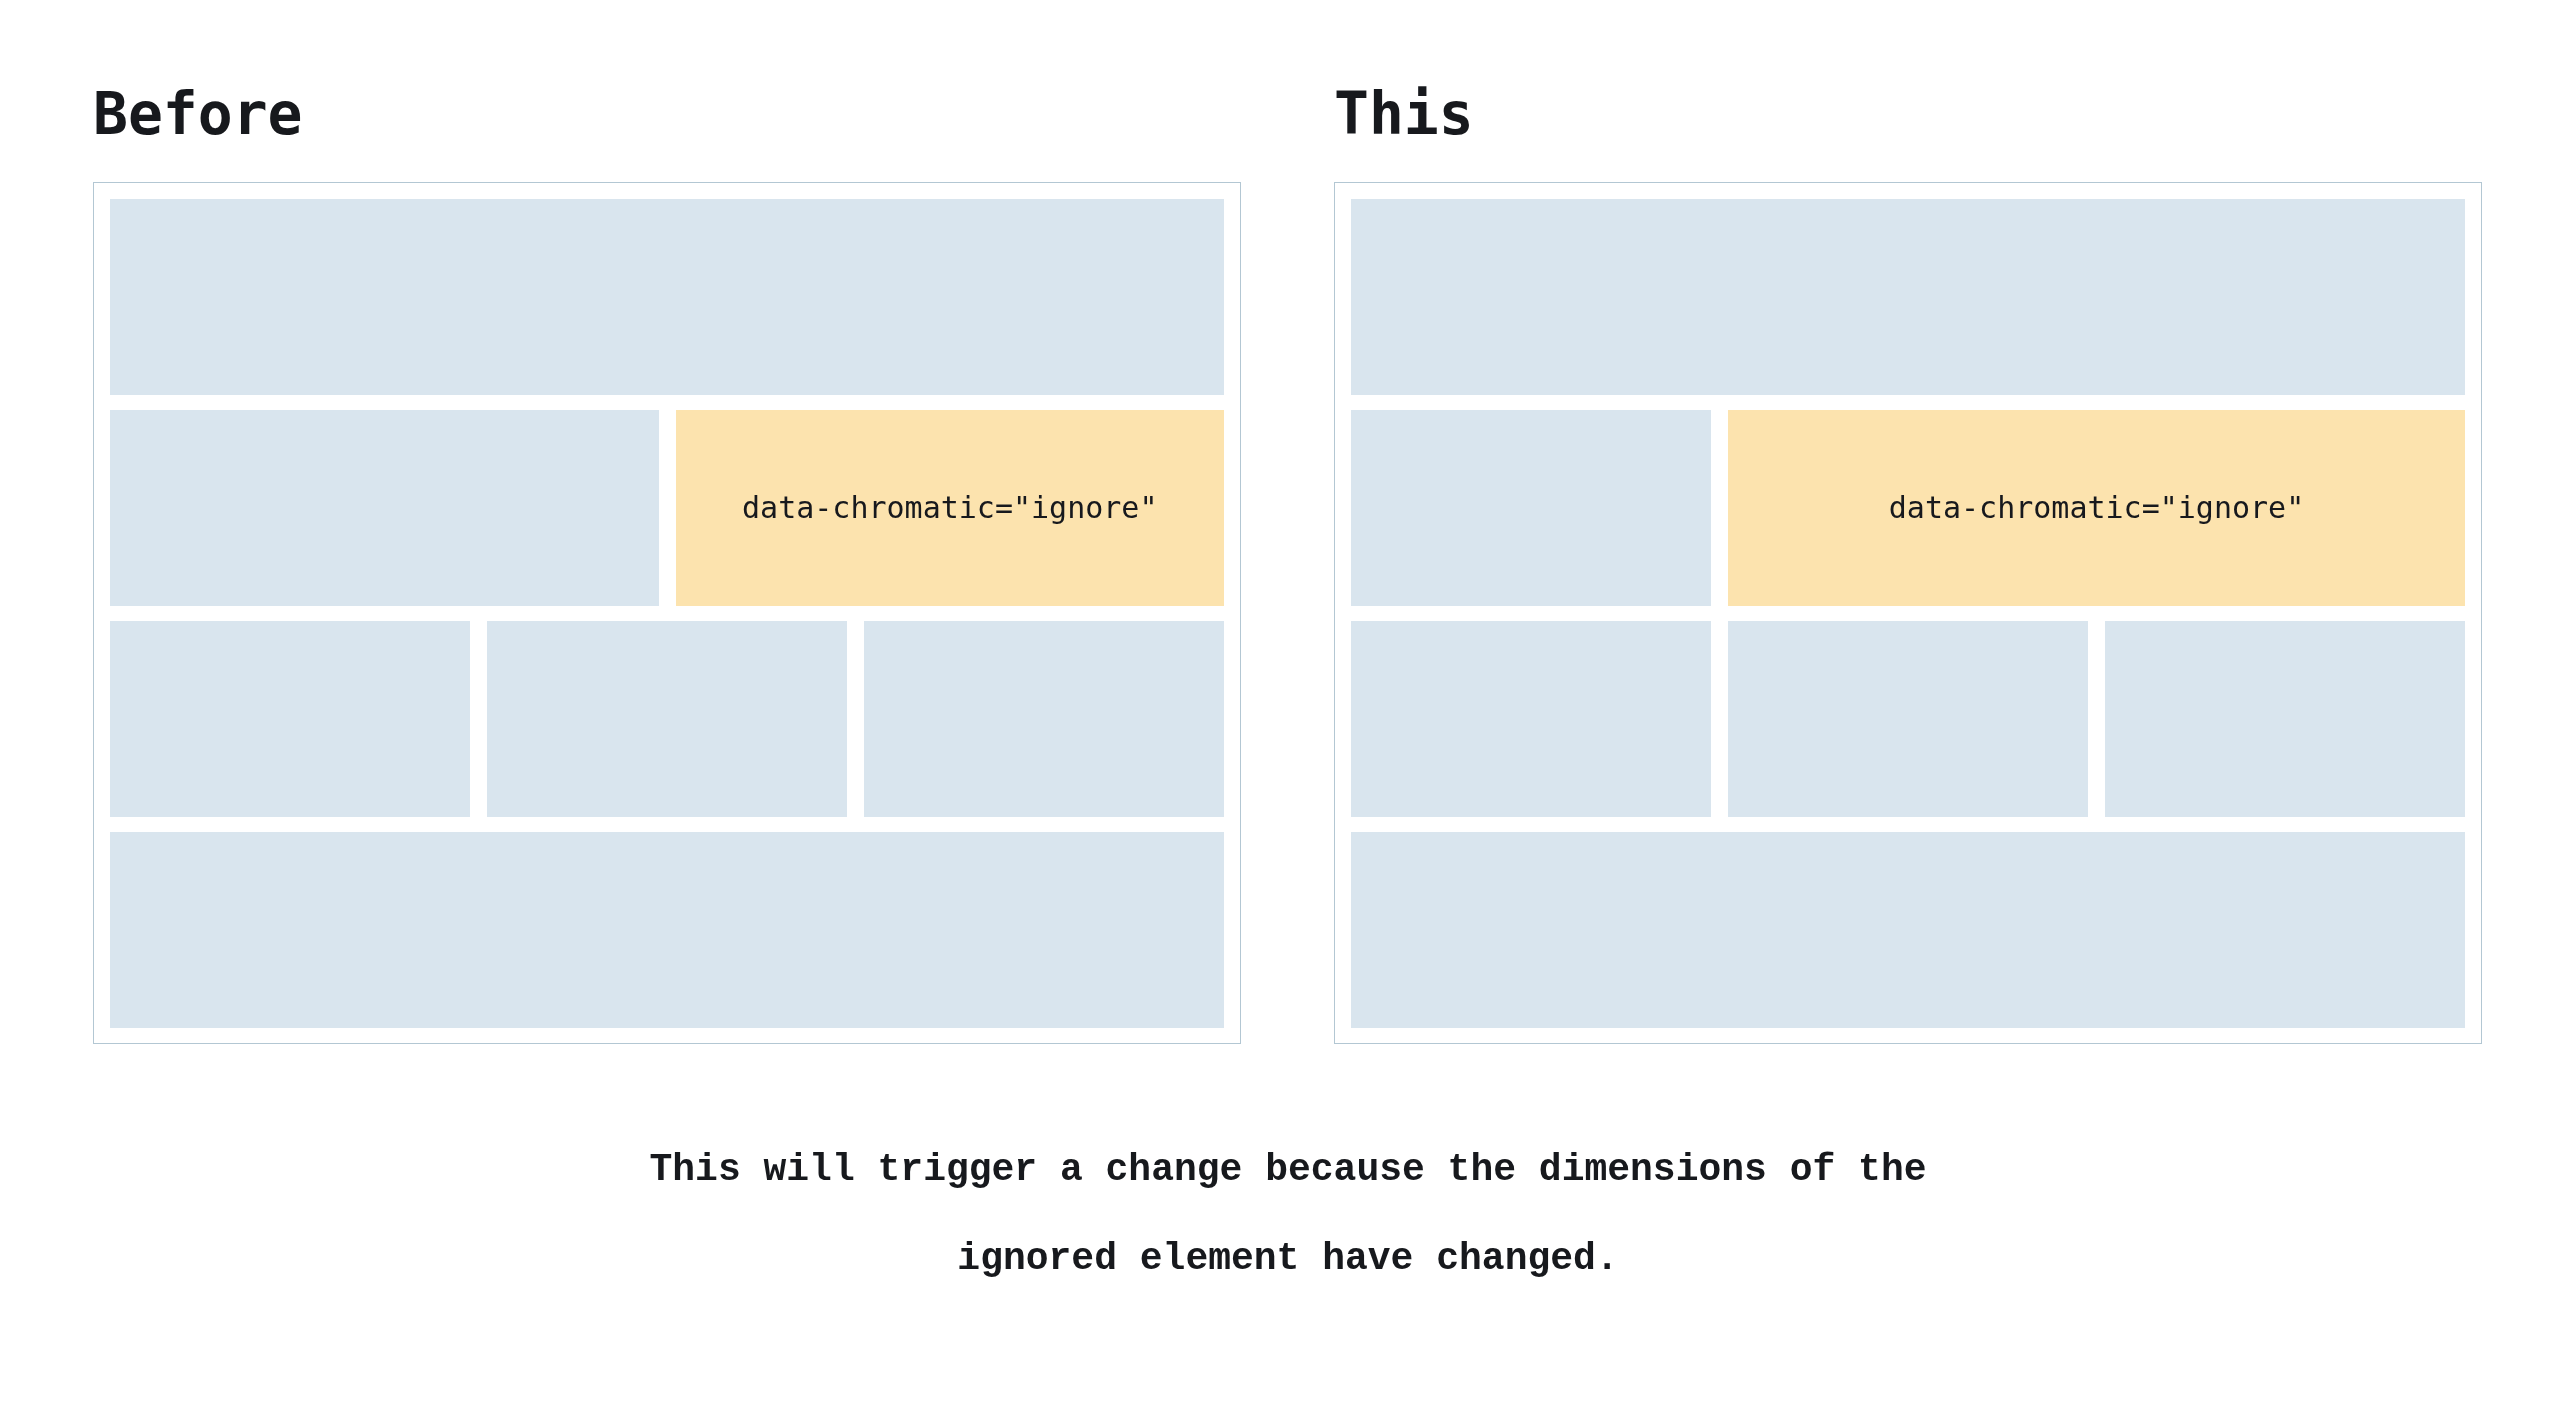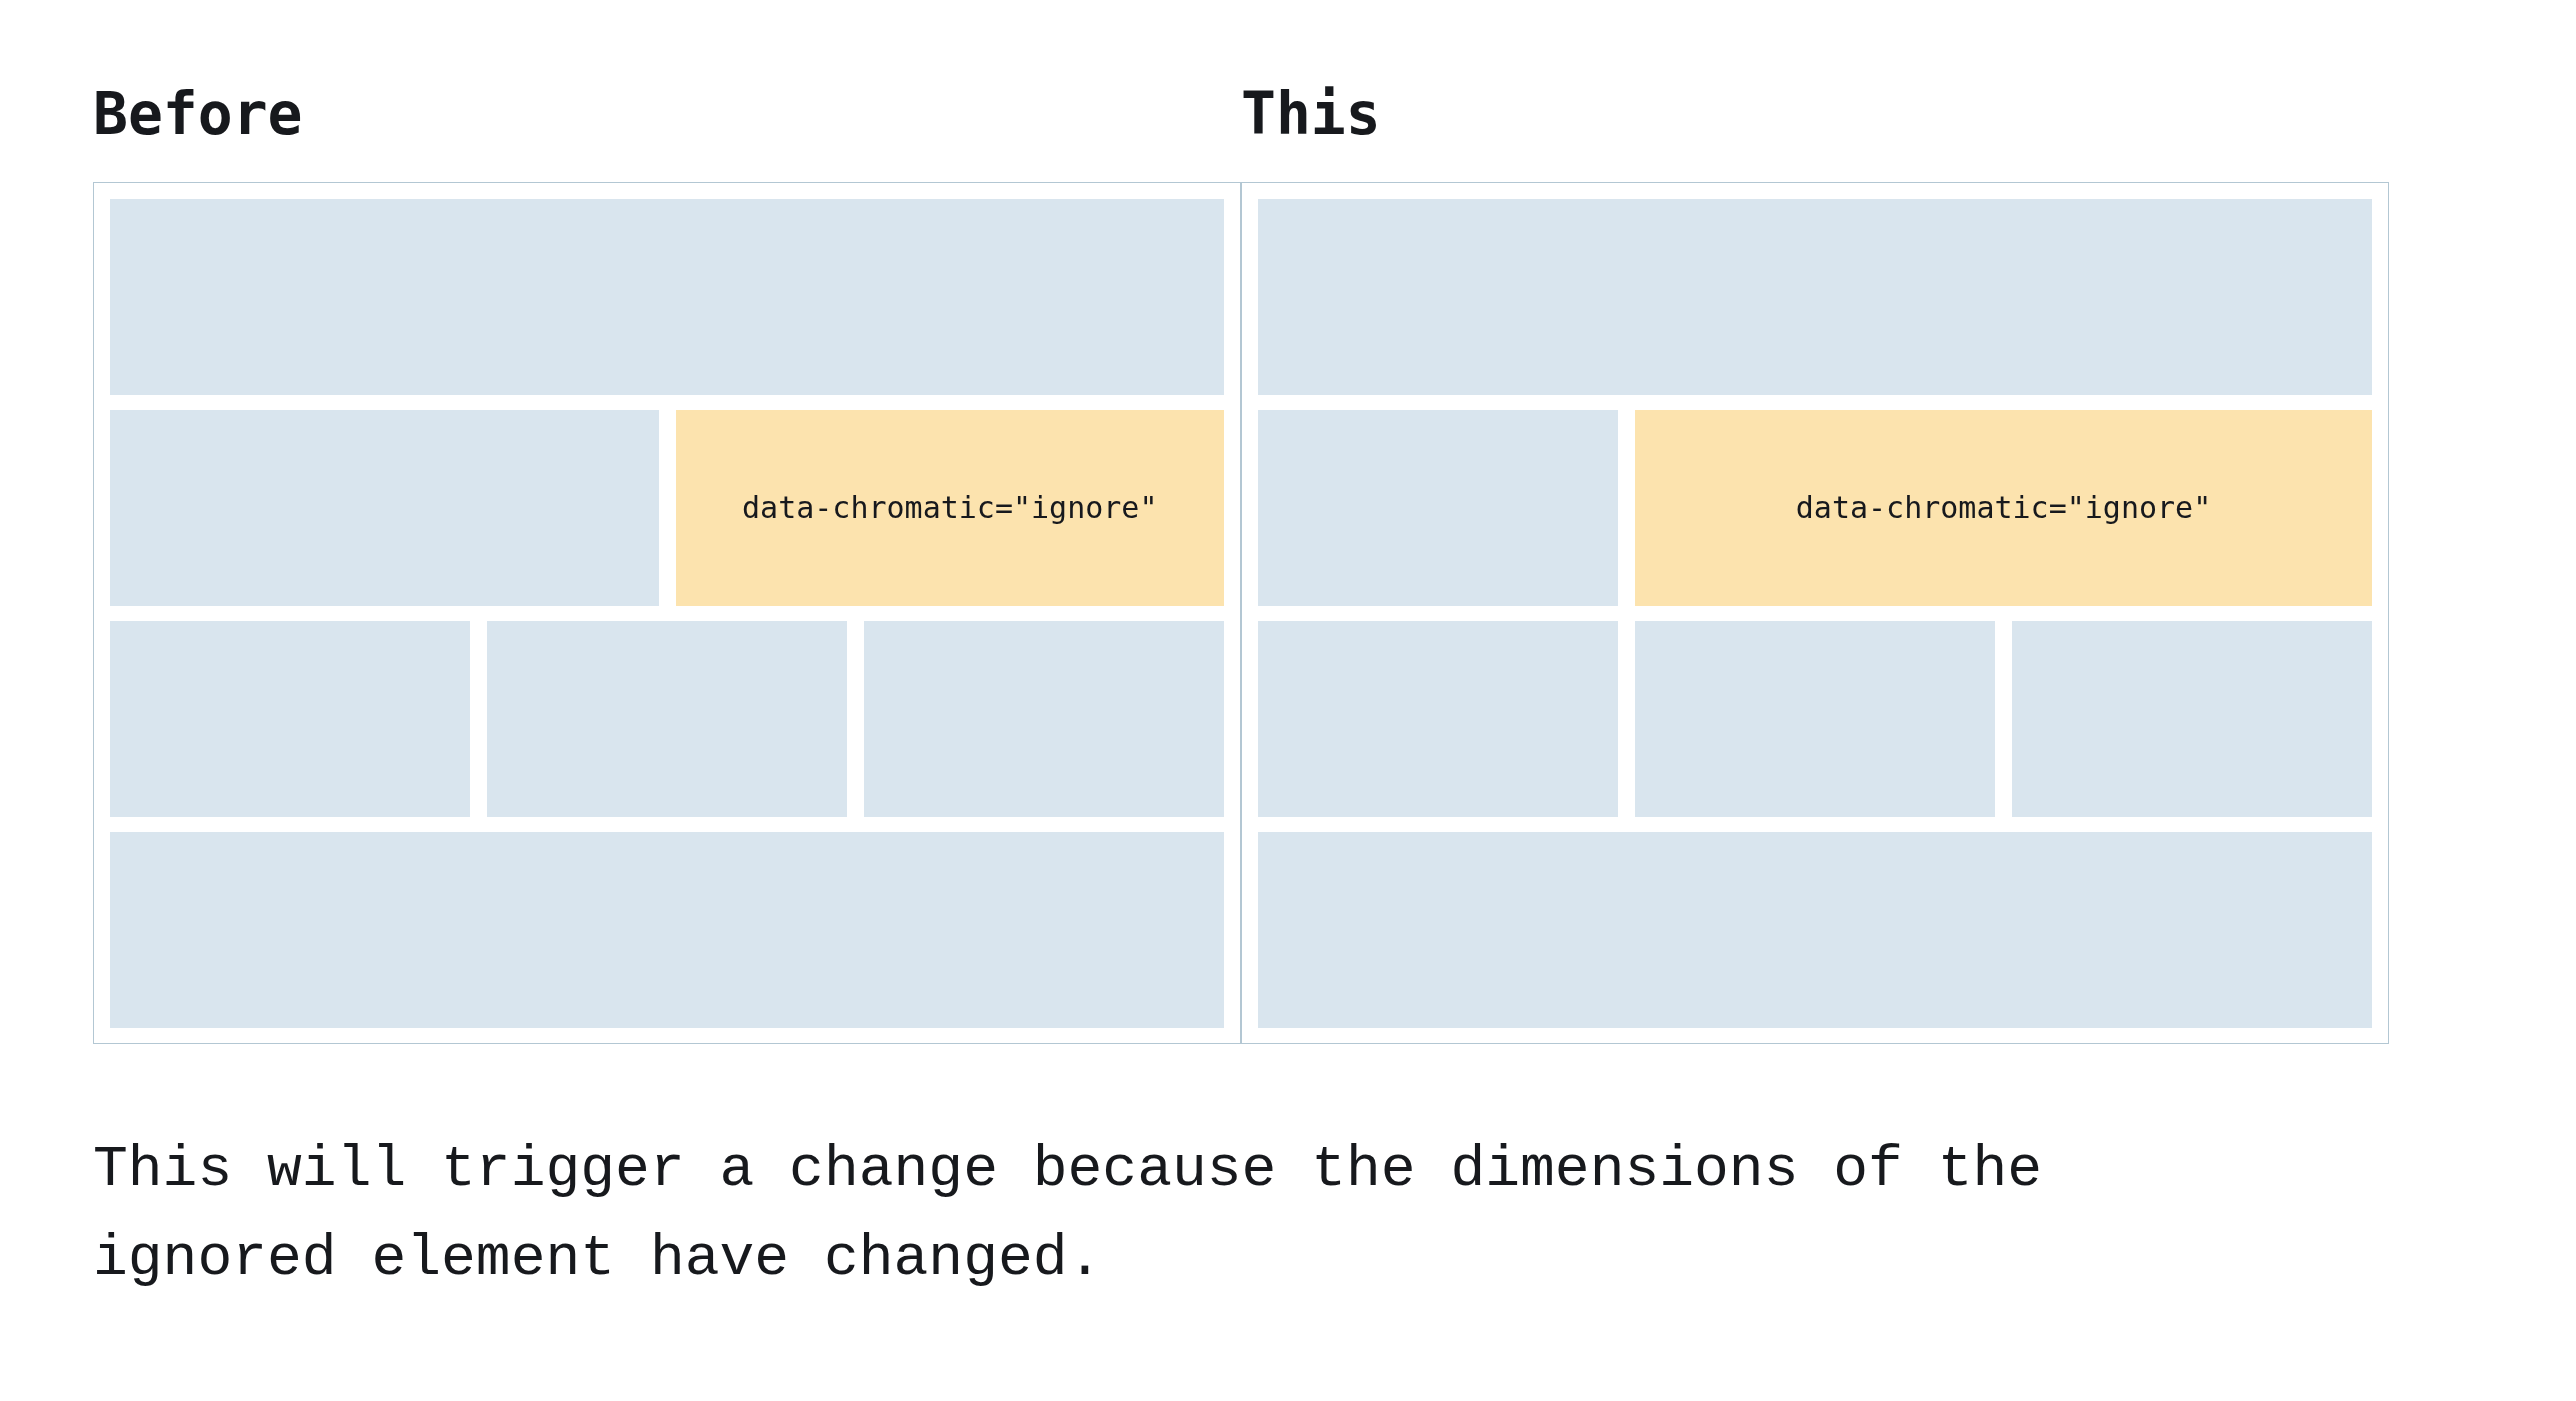--- a/index.html
+++ b/index.html
@@ -22,20 +22,21 @@
     font-family: "DejaVu Sans Mono", monospace;
     color: var(--text);
   }
   .page {
     width: 100%;
     height: 100%;
     padding: 85px 93px 0 93px;
   }
   .columns {
     display: flex;
+    gap: 93px;
   }
   .col {
     width: 1148px;
     flex: 0 0 auto;
   }
   .heading {
     margin: 0;
     font-family: "DejaVu Sans Mono", monospace;
     font-weight: bold;
     font-size: 58px;
@@ -72,25 +73,26 @@
   }
   .ignored-label {
     font-family: "DejaVu Sans Mono", monospace;
     font-size: 30px;
     line-height: 1;
     color: var(--text);
     white-space: pre;
   }
   .caption {
     margin: 81px 0 0 0;
-    text-align: left;
+    text-align: center;
     font-family: "Liberation Mono", "DejaVu Sans Mono", monospace;
-    font-size: 58px;
+    font-size: 38px;
     line-height: 89px;
     color: var(--text);
+    font-weight: bold;
   }
   .caption-line {
     display: block;
     white-space: pre;
   }
 </style>
 </head>
 <body>
 
 <div class="page">

